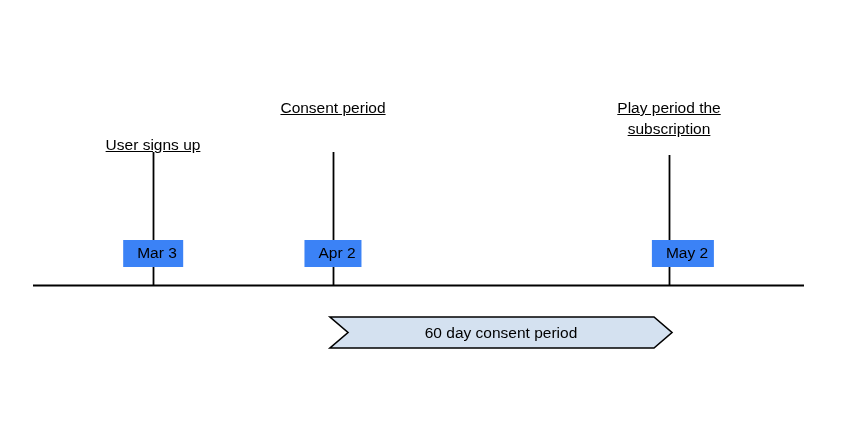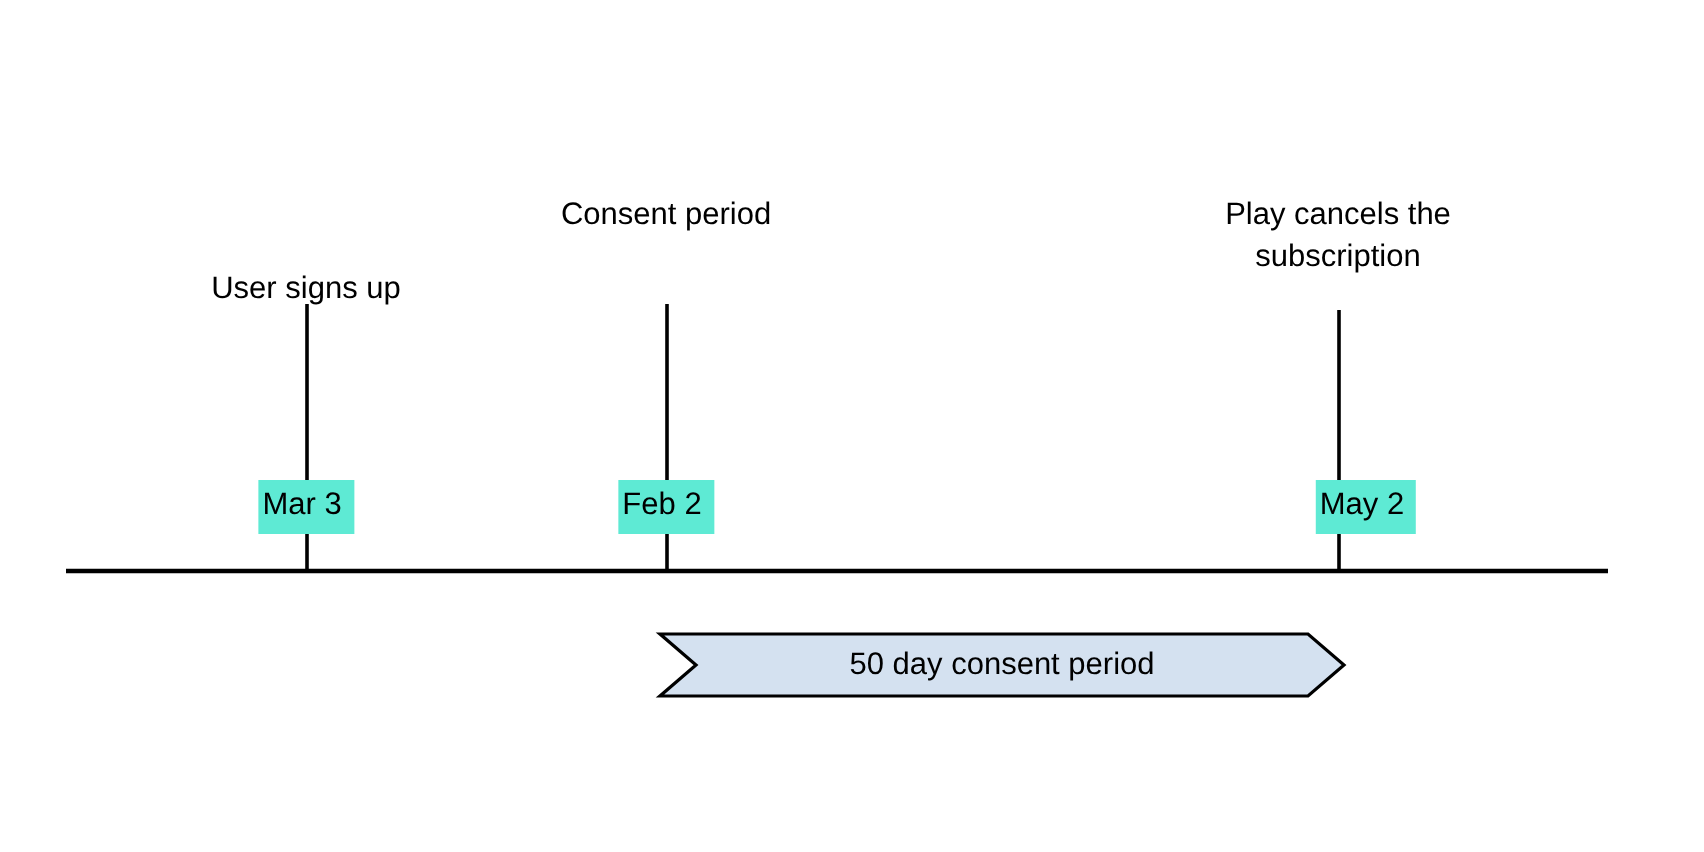--- a/index.html
+++ b/index.html
@@ -44,31 +44,32 @@
   }
   
   .event-label {
     position: absolute;
     text-align: center;
     font-size: 15.5px;
     line-height: 21px;
     color: #000000;
     white-space: nowrap;
     transform: translateX(-50%);
+    text-decoration: underline;
   }
   .event-label .line {
     display: block;
   }
   .date-chip {
     position: absolute;
-    background: #5eead4;
+    background: #3b82f6;
     color: #000000;
     font-size: 15.5px;
     line-height: 20px;
-    padding: 3px 6px 4px 2px;
+    padding: 3px 6px 4px 14px;
     white-space: nowrap;
     transform: translateX(-50%);
   }
   .banner-label {
     position: absolute;
     font-size: 15.5px;
     line-height: 20px;
     color: #000000;
     white-space: nowrap;
     transform: translate(-50%, -50%);
@@ -91,23 +92,23 @@
   </svg>
 
   <div class="event-label" style="left:153px; top:134px;">
     <span class="line">User signs up</span>
   </div>
   <div class="date-chip" style="left:153px; top:240px;">Mar 3</div>
 
   <div class="event-label" style="left:333px; top:97px;">
     <span class="line">Consent period</span>
   </div>
-  <div class="date-chip" style="left:333px; top:240px;">Feb 2</div>
+  <div class="date-chip" style="left:333px; top:240px;">Apr 2</div>
 
   <div class="event-label" style="left:669px; top:97px;">
-    <span class="line">Play cancels the</span>
+    <span class="line">Play period the</span>
     <span class="line">subscription</span>
   </div>
   <div class="date-chip" style="left:683px; top:240px;">May 2</div>
 
-  <div class="banner-label" style="left:501px; top:333px;">50 day consent period</div>
+  <div class="banner-label" style="left:501px; top:333px;">60 day consent period</div>
 
 </div>
 
 </body></html>

